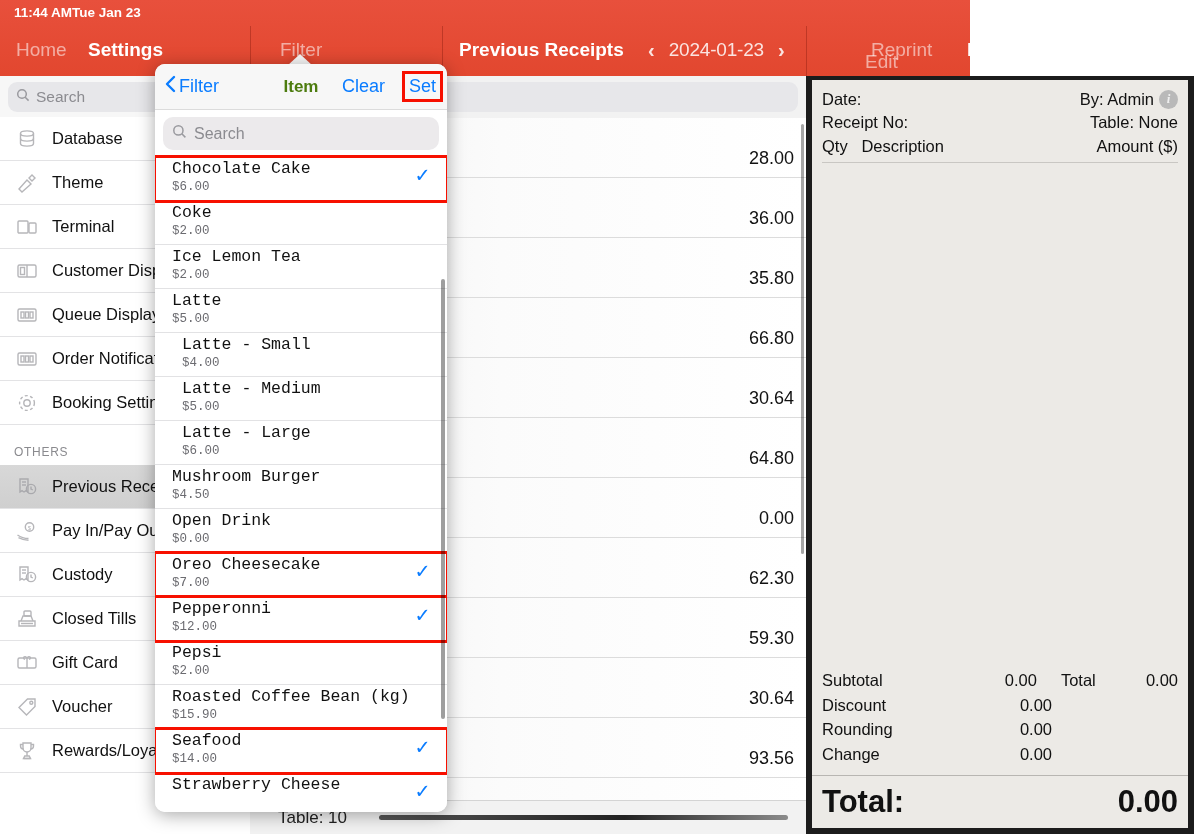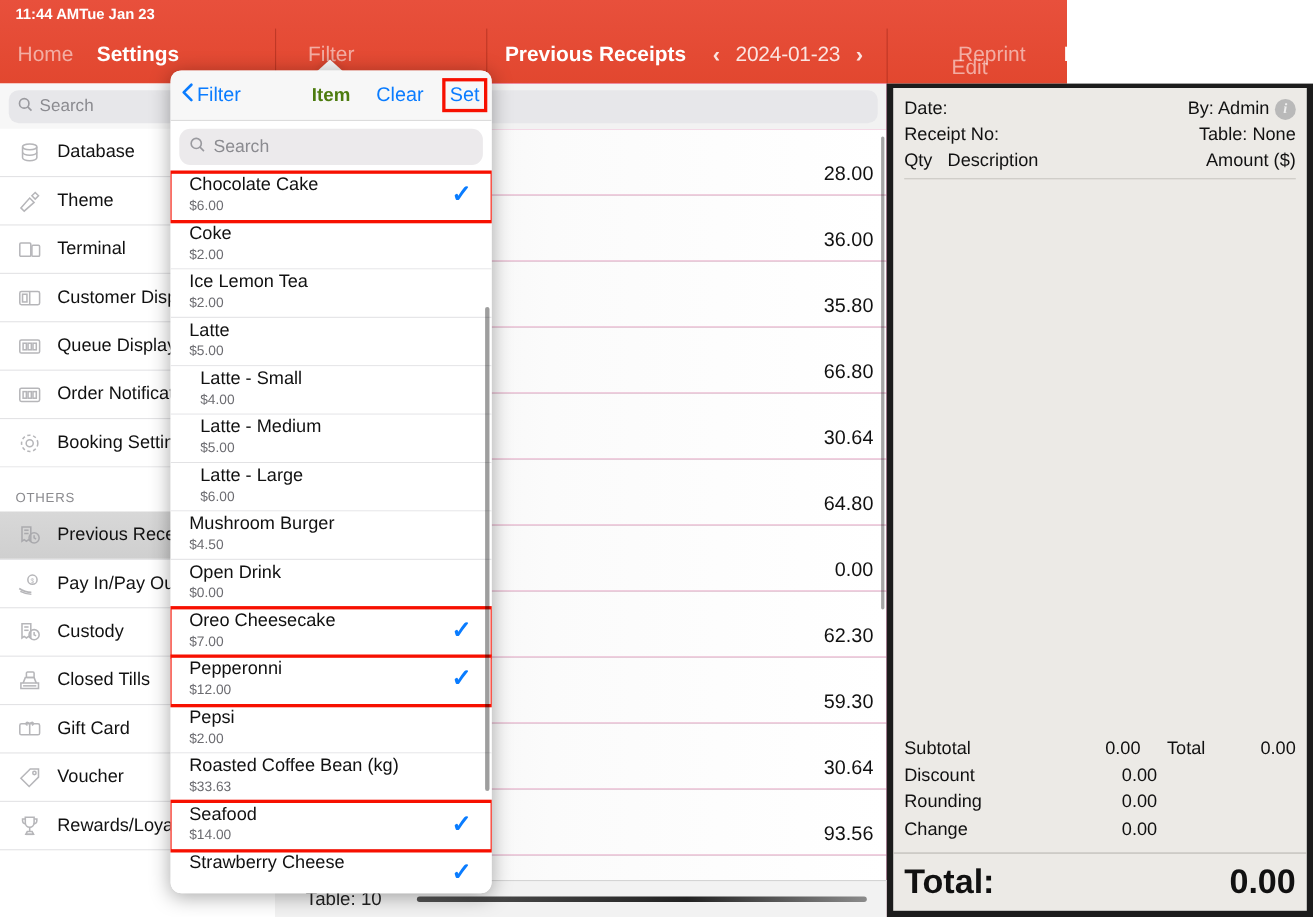--- a/index.html
+++ b/index.html
@@ -161,21 +161,21 @@
   .ph-clear { position: absolute; right: 62px; color: #0a7cff; font-size: 18px; }
   .ph-set { position: absolute; right: 8px; color: #0a7cff; font-size: 18px; padding: 1px 3px; }
   .hl { outline: 3px solid #f71000; outline-offset: 1px; }
 
   .pop-searchwrap { padding: 7px 8px; background:#fff; }
   .pop-search {
     height: 33px; background: #eceaec; border-radius: 10px;
     display: flex; align-items: center; padding: 0 9px; gap: 7px;
     color: #8b8b90; font-size: 16px;
   }
-  .pop-list { position: relative; }
+  .pop-list { position: relative; font-family: Liberation Mono, monospace; }
   .pitem {
     position: relative; height: 44px; border-bottom: 1px solid #e2e2e4;
     padding-left: 17px; background: #fff;
   }
   .pitem.sub { padding-left: 27px; }
   .pitem-name { position: absolute; top: 2px; font-size: 16.5px; color: #111; }
   .pitem-price { position: absolute; top: 23px; font-size: 12.5px; color: #6b6b70; }
   .pitem-check { position: absolute; right: 18px; top: 9px; color: #0a7cff; font-size: 22px; font-weight: bold; line-height: 1; }
   .pitem.boxed { outline: 3.5px solid #f71000; outline-offset: -1px; z-index: 4; }
   .pop-vscroll { position: absolute; right: 2.5px; top: 215px; width: 3.5px; height: 440px; background: rgba(0,0,0,.38); border-radius: 3px; z-index: 6; }
@@ -583,21 +583,21 @@
           <div class="pitem-name">Pepperonni</div>
           <div class="pitem-price">$12.00</div>
           <div class="pitem-check">✓</div>
         </div>
         <div class="pitem">
           <div class="pitem-name">Pepsi</div>
           <div class="pitem-price">$2.00</div>
         </div>
         <div class="pitem">
           <div class="pitem-name">Roasted Coffee Bean (kg)</div>
-          <div class="pitem-price">$33.63</div>
+          <div class="pitem-price">$15.90</div>
         </div>
         <div class="pitem boxed">
           <div class="pitem-name">Seafood</div>
           <div class="pitem-price">$14.00</div>
           <div class="pitem-check">✓</div>
         </div>
         <div class="pitem">
           <div class="pitem-name">Strawberry Cheese</div>
           <div class="pitem-check">✓</div>
         </div>

